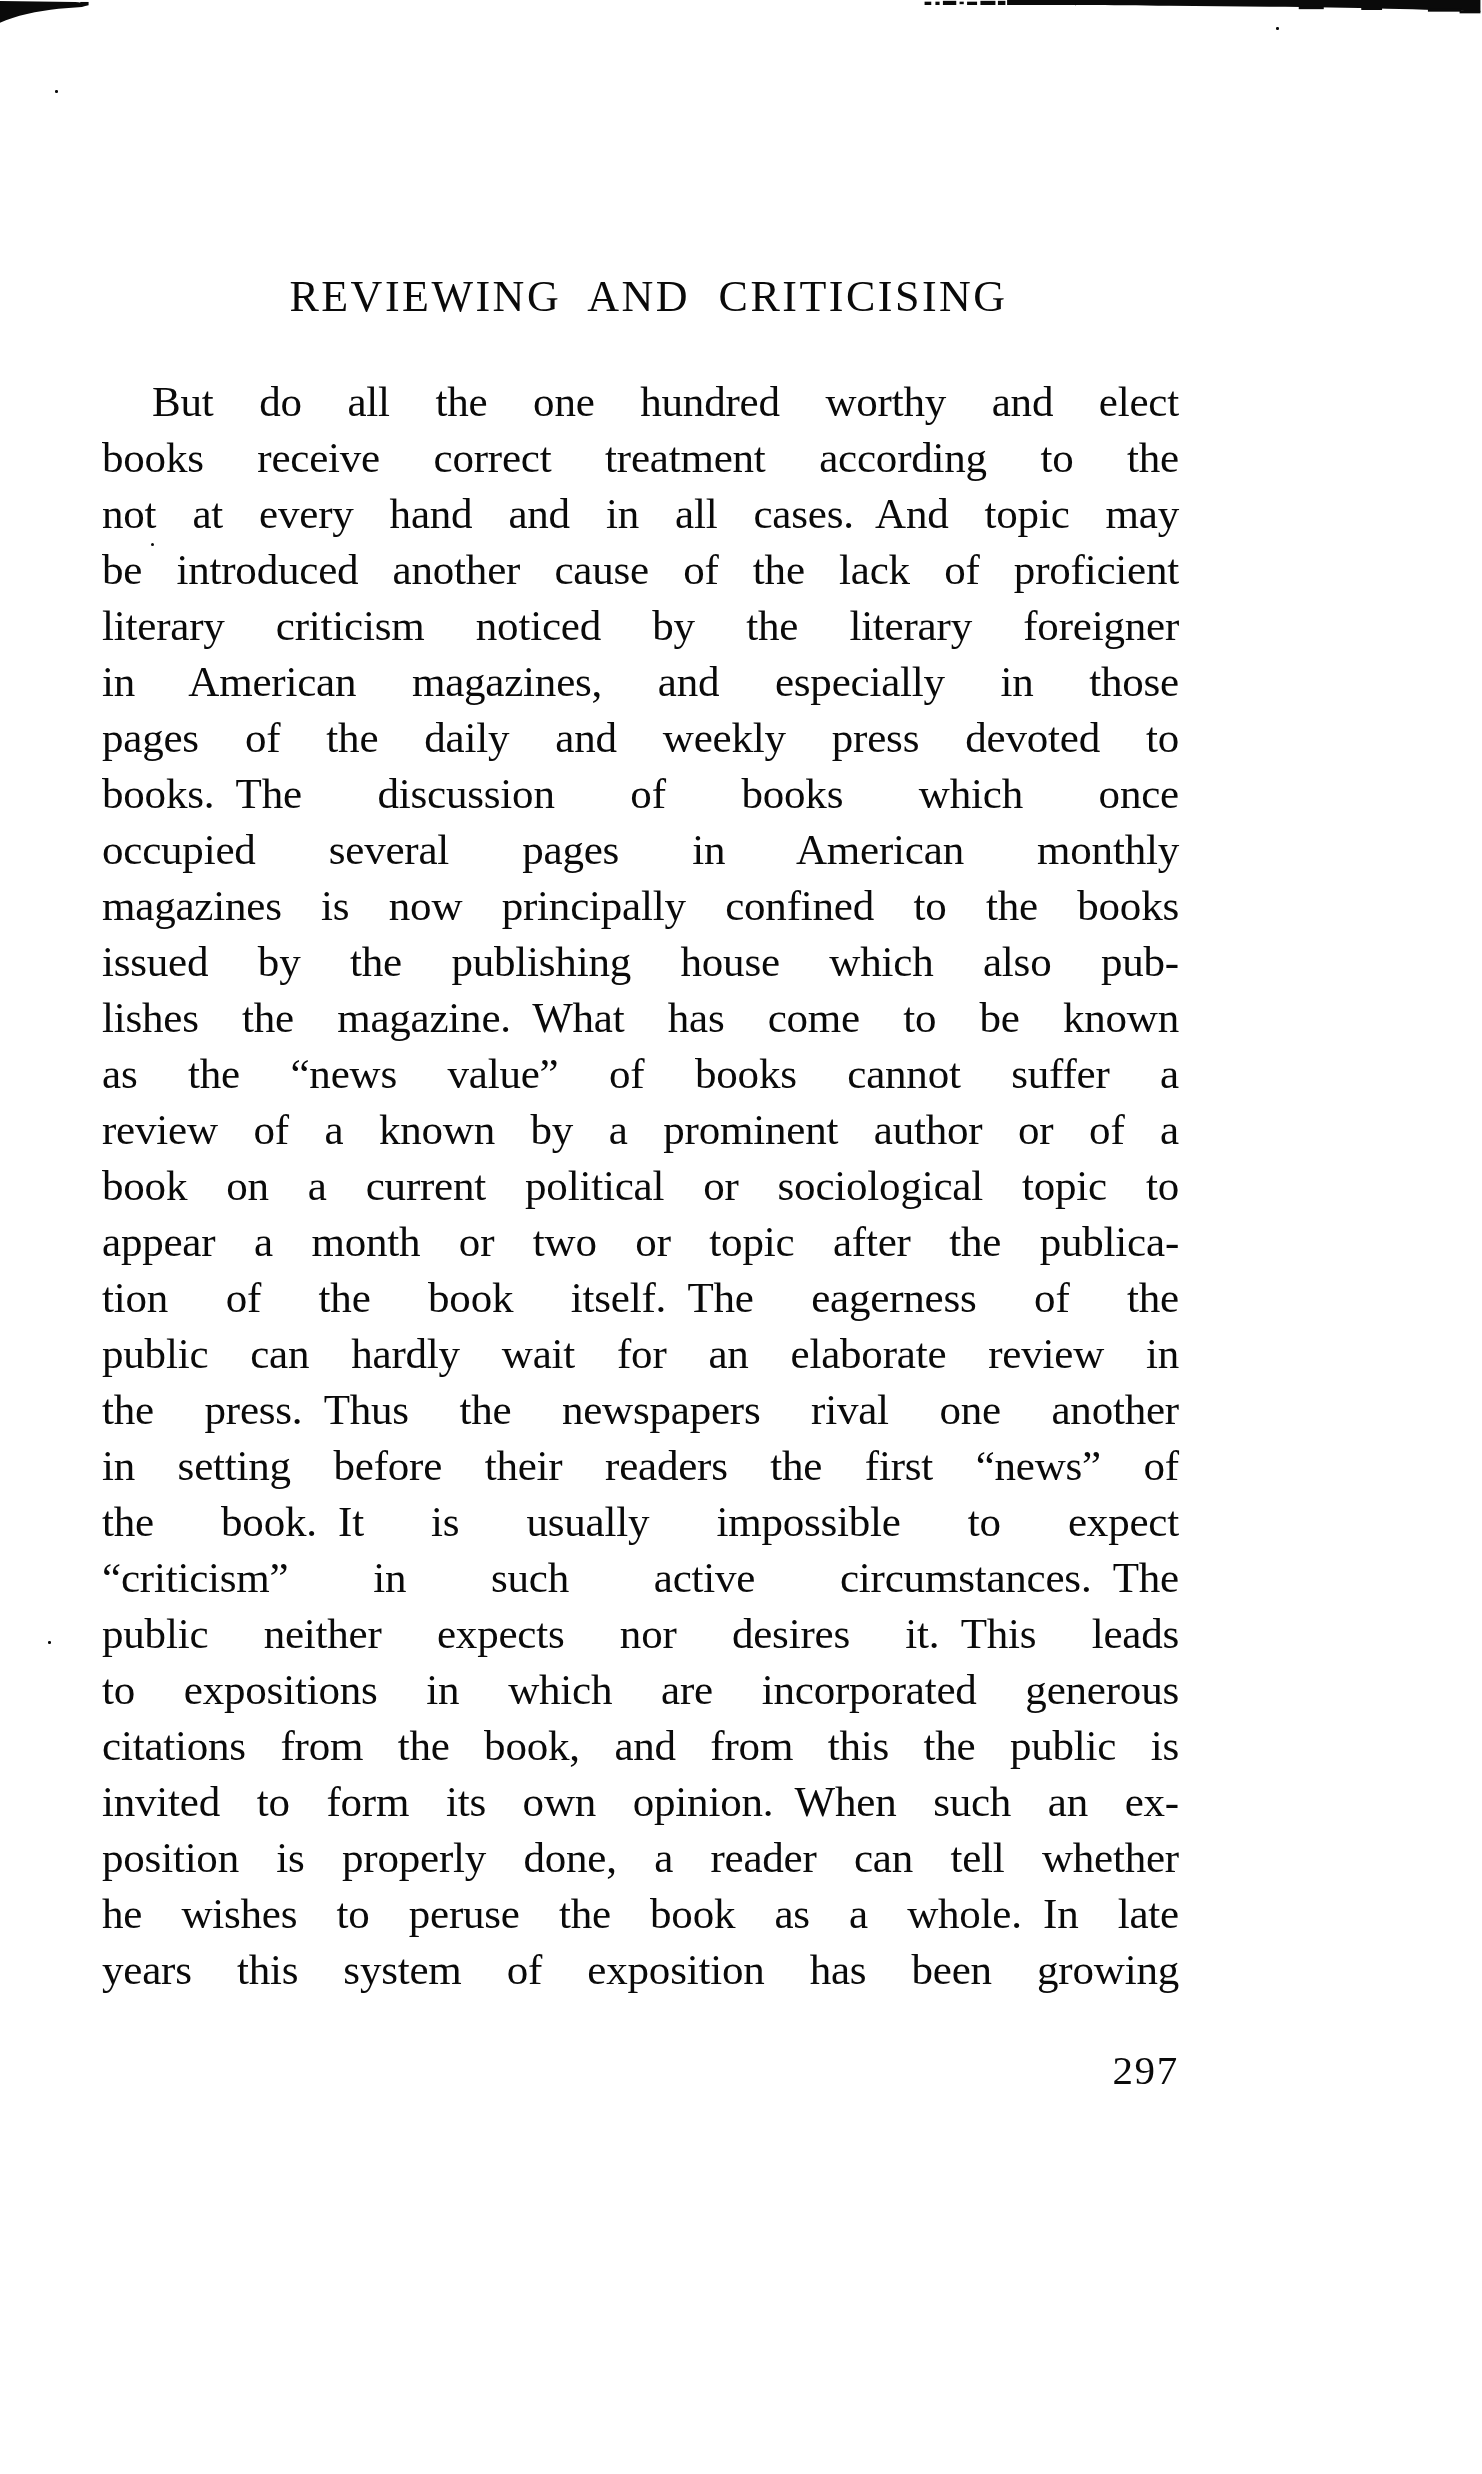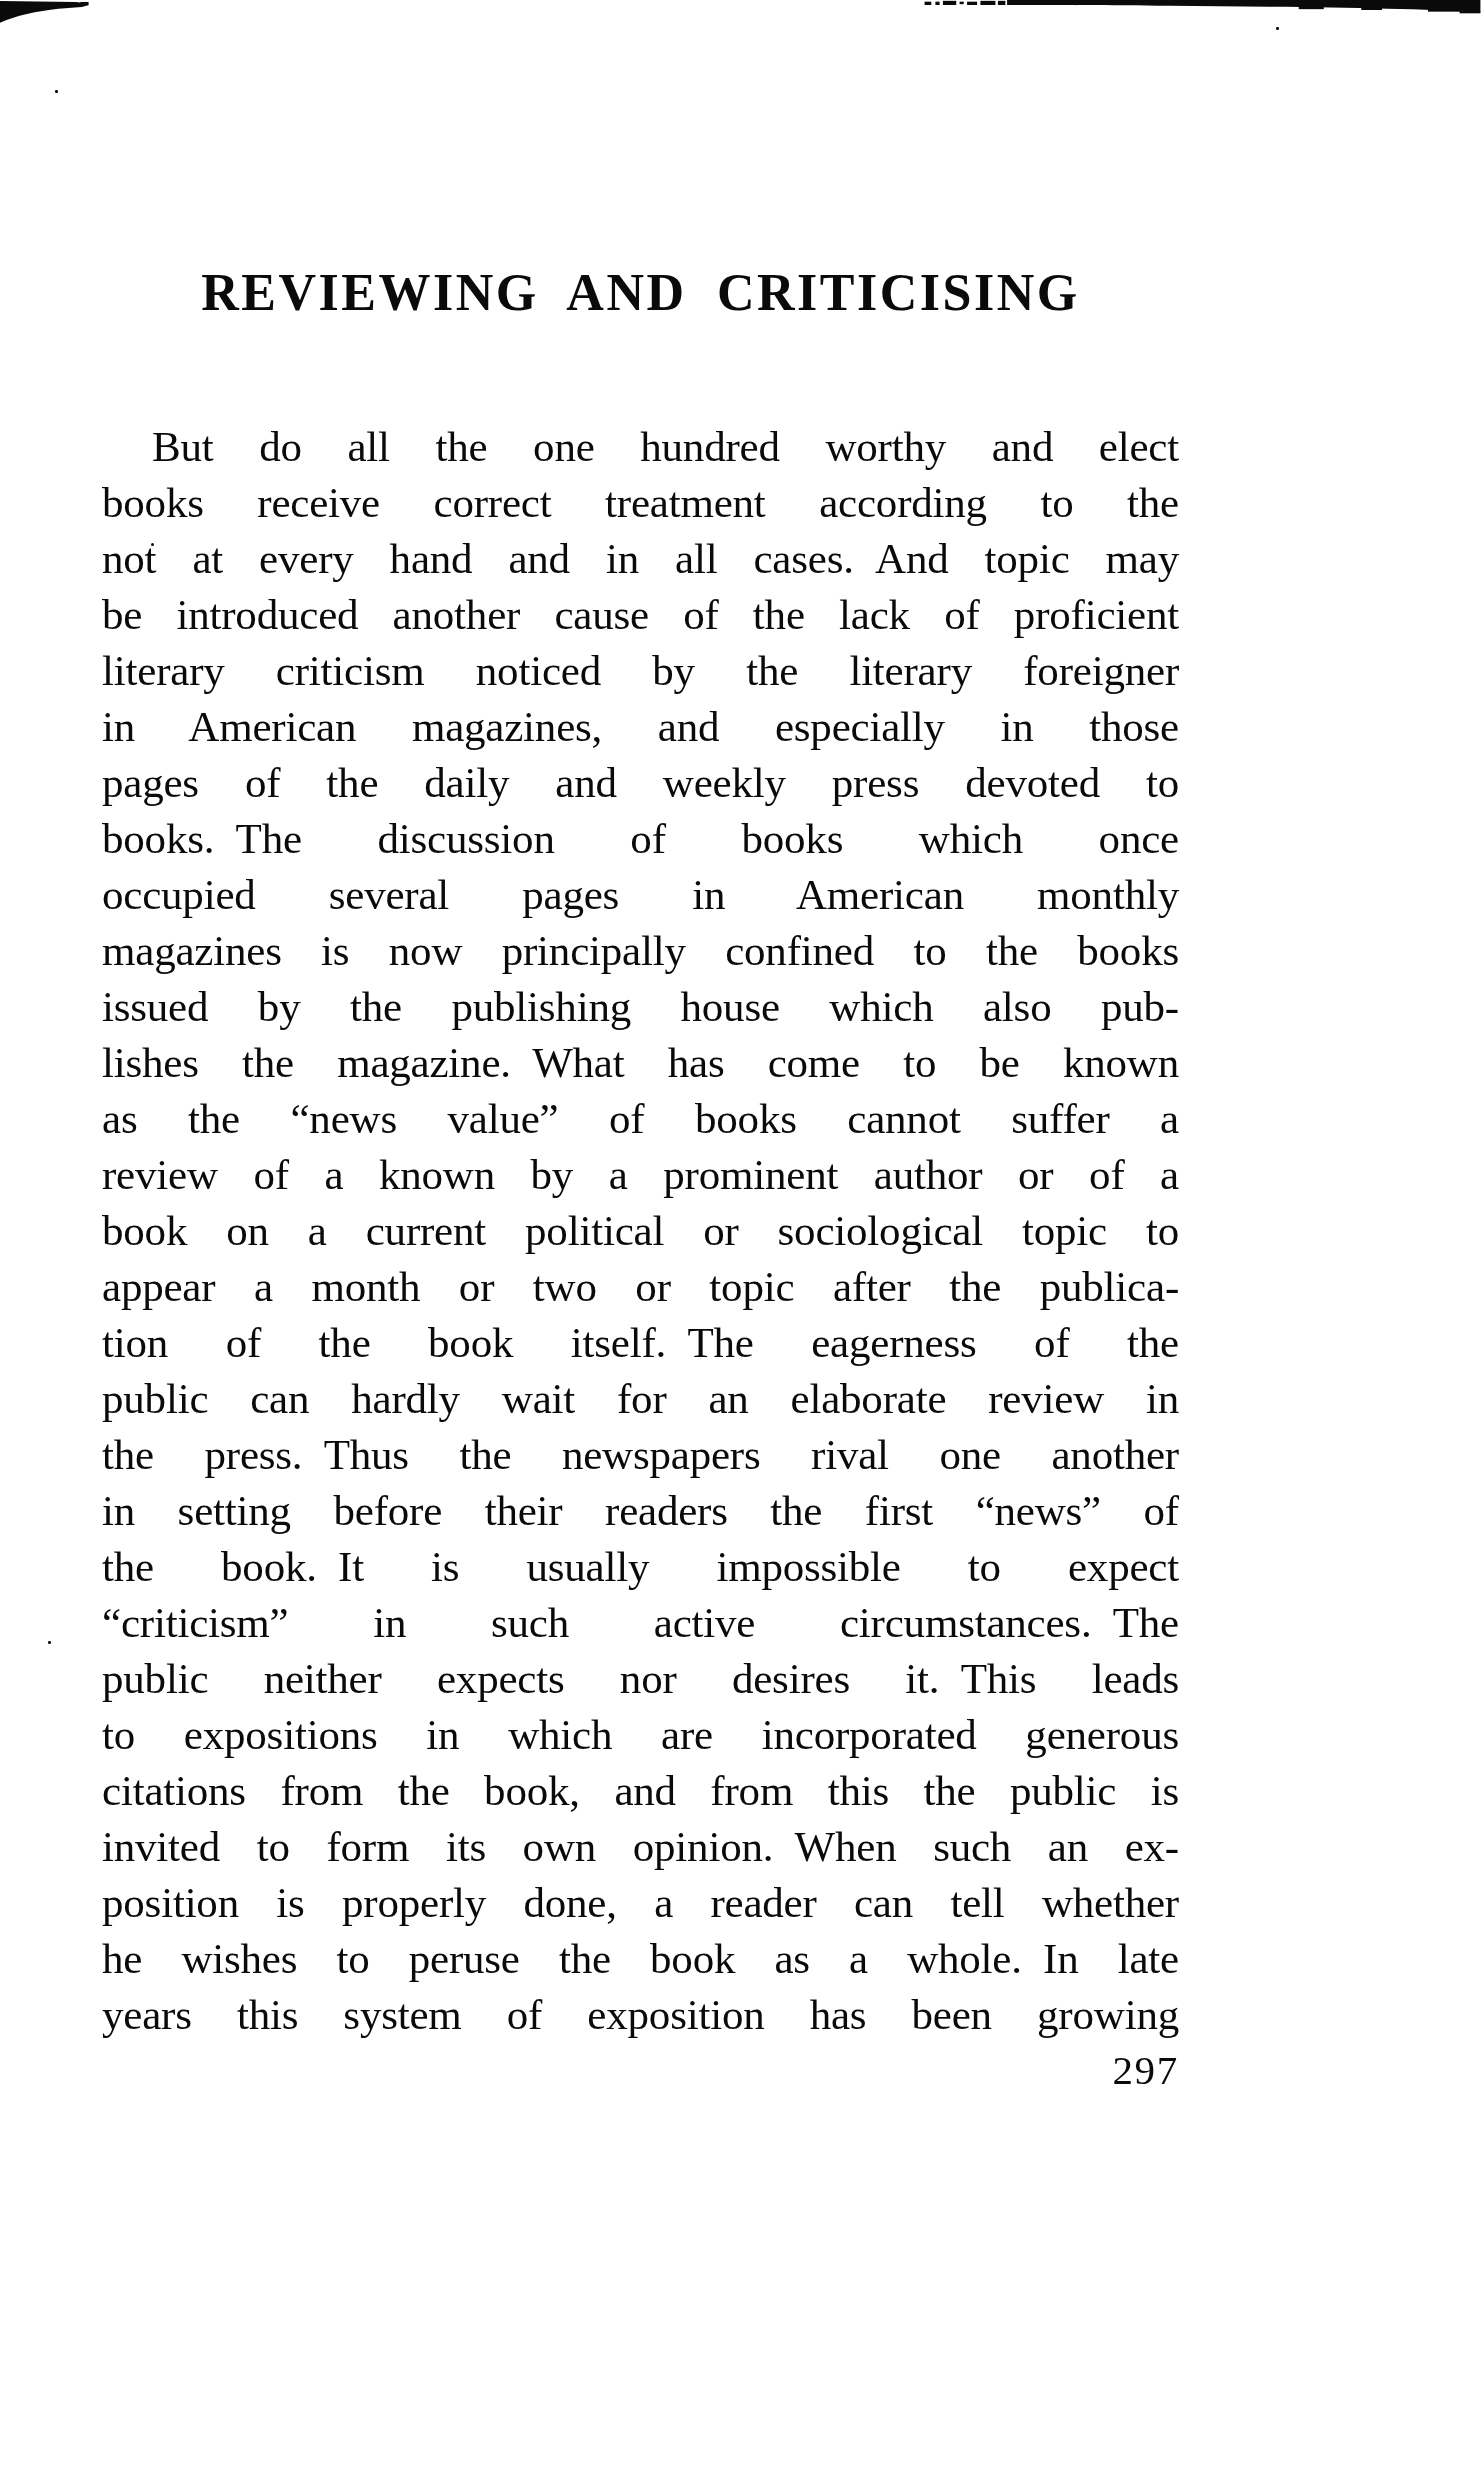--- a/index.html
+++ b/index.html
@@ -14,24 +14,24 @@
     background: #ffffff;
     color: #0a0a0a;
     font-family: "Liberation Serif", serif;
     overflow: hidden;
   }
   .heading {
     position: absolute;
     top: 267px;
     left: 102px;
     width: 1077px;
-    margin: 0;
+    margin: 8px;
     text-align: center;
-    font-size: 52px;
-    font-weight: bold;
+    font-size: 44px;
+    font-weight: normal;
     line-height: 1;
     letter-spacing: 2.5px;
     word-spacing: 15px;
     white-space: nowrap;
   }
   .body-text {
     position: absolute;
     top: 374px;
     left: 102px;
     width: 1077px;
@@ -43,21 +43,20 @@
     text-align: justify;
     text-align-last: justify;
     -moz-text-align-last: justify;
     height: 56px;
     overflow: visible;
     white-space: normal;
     hyphens: none;
   }
   .body-text > div:first-child {
     text-indent: 50px;
-    margin-top: 45px;
   }
   .page-number {
     position: absolute;
     top: 2050px;
     left: 102px;
     width: 1077px;
     text-align: right;
     font-size: 41px;
     line-height: 1;
     letter-spacing: 1.7px;

